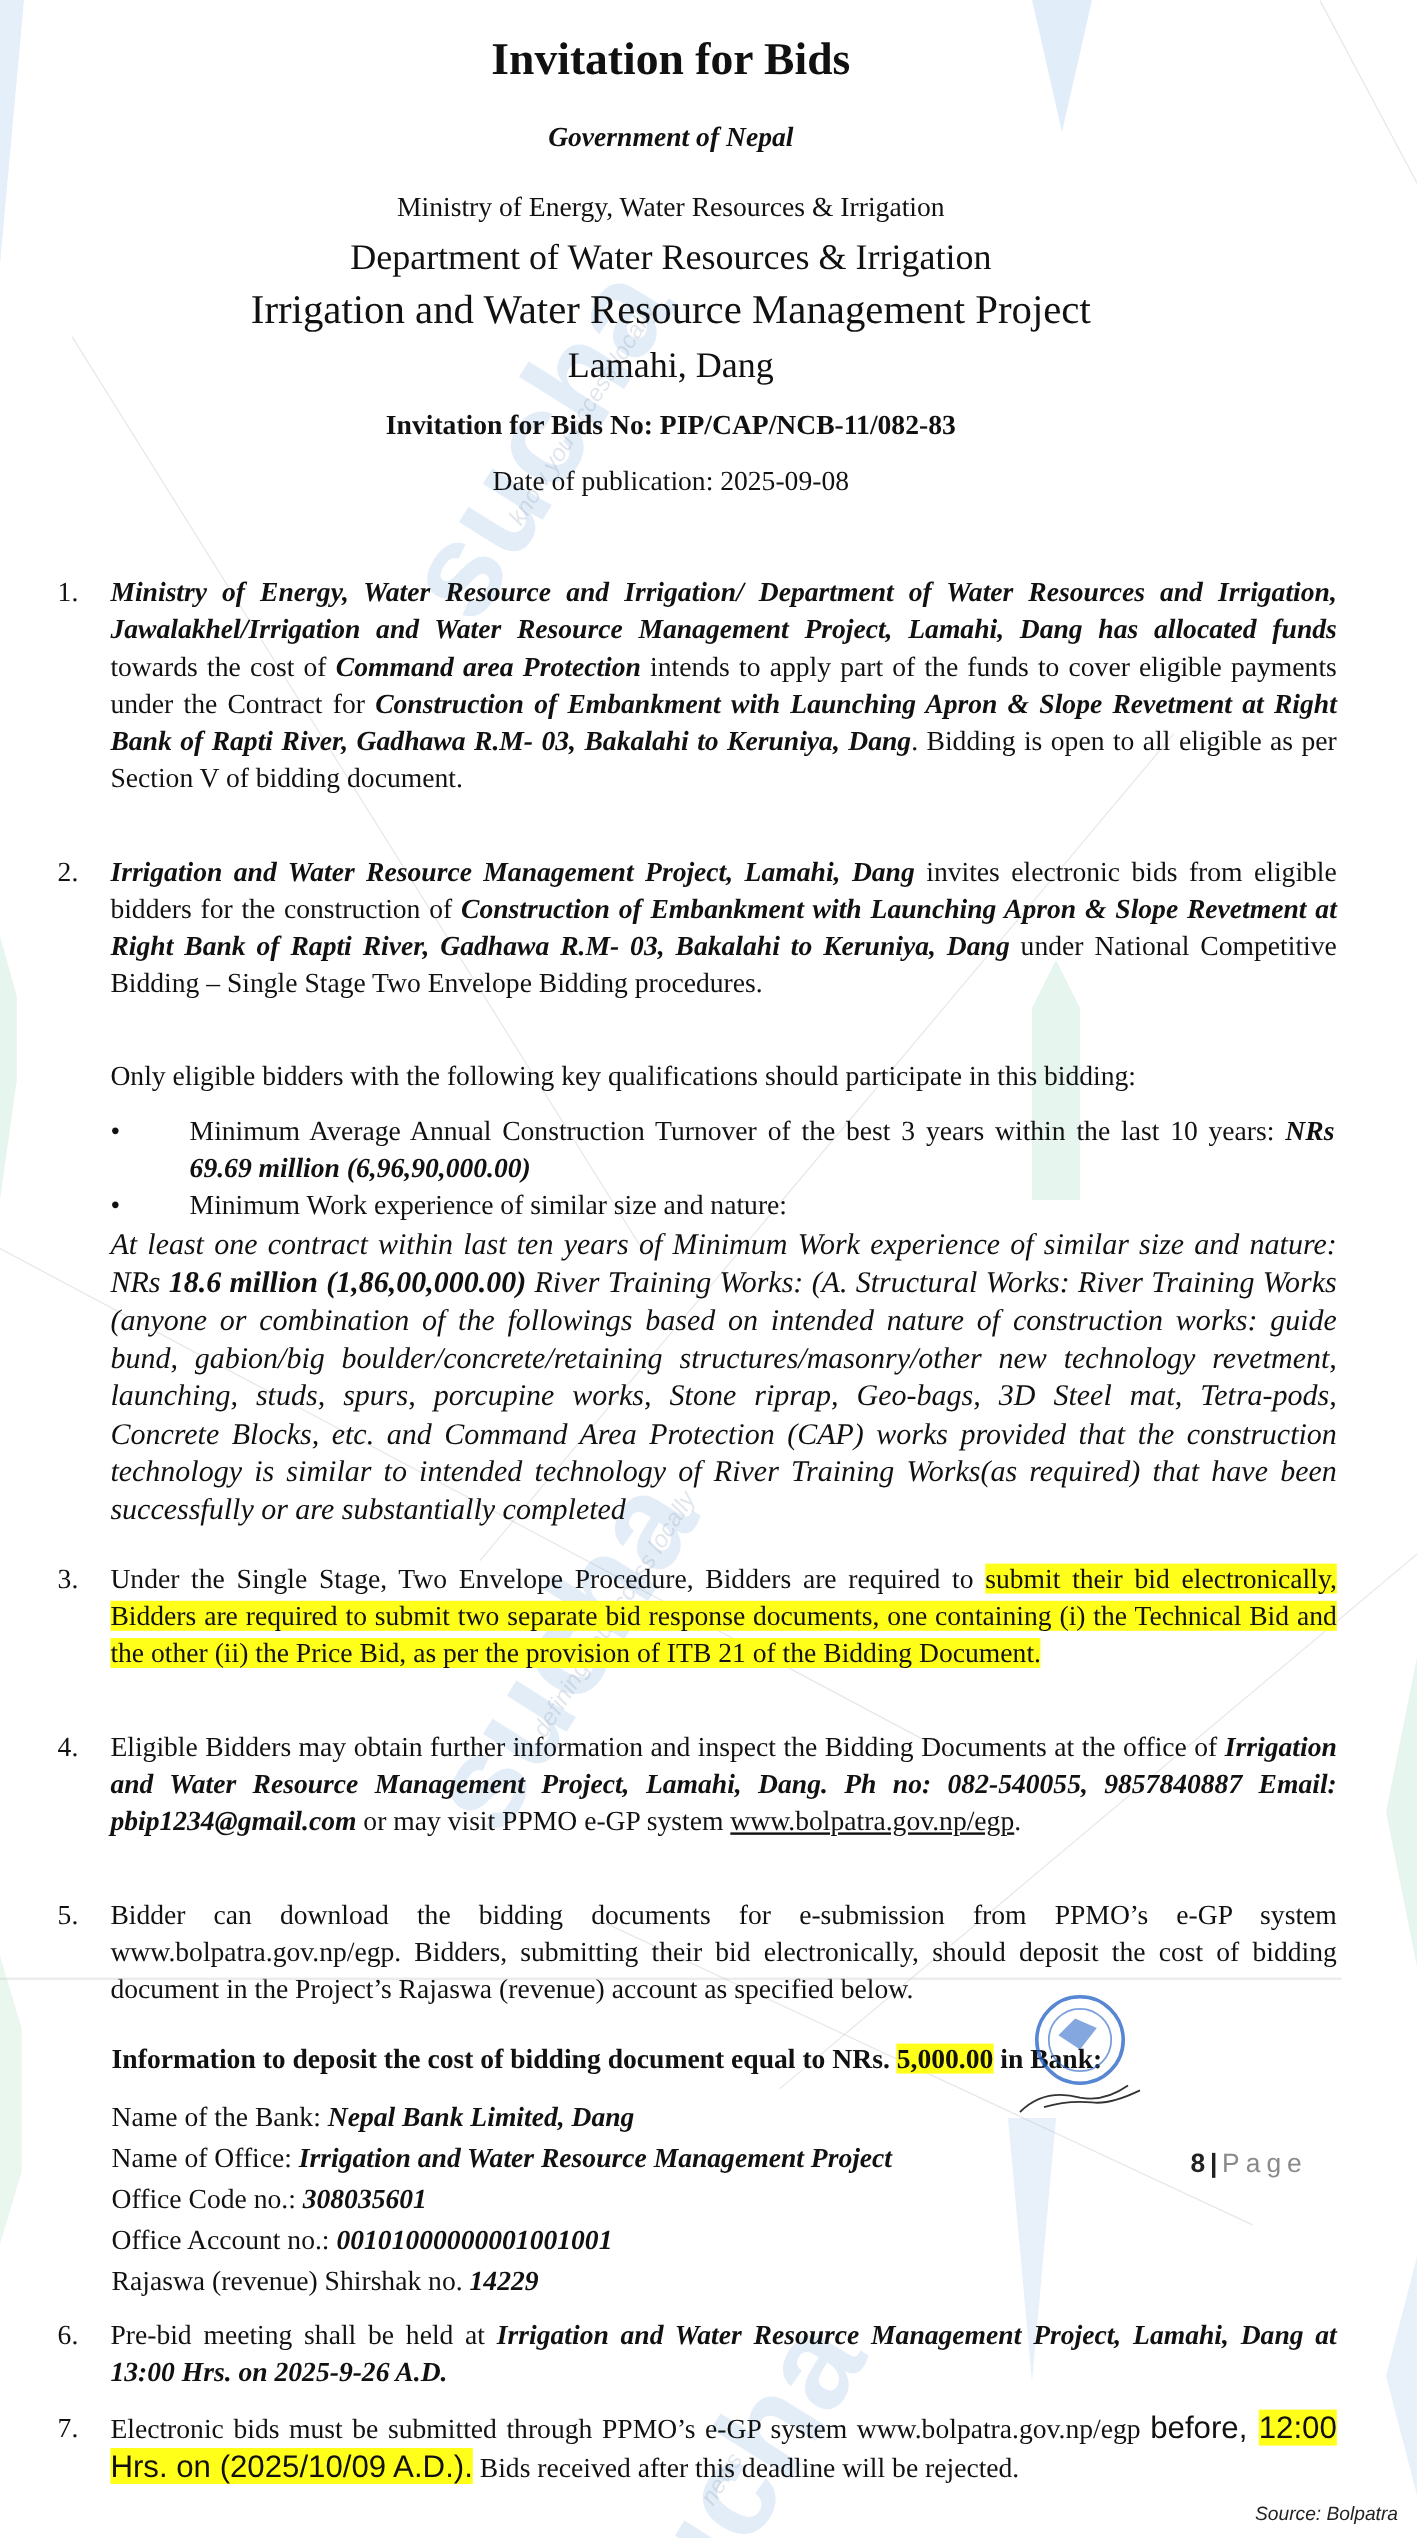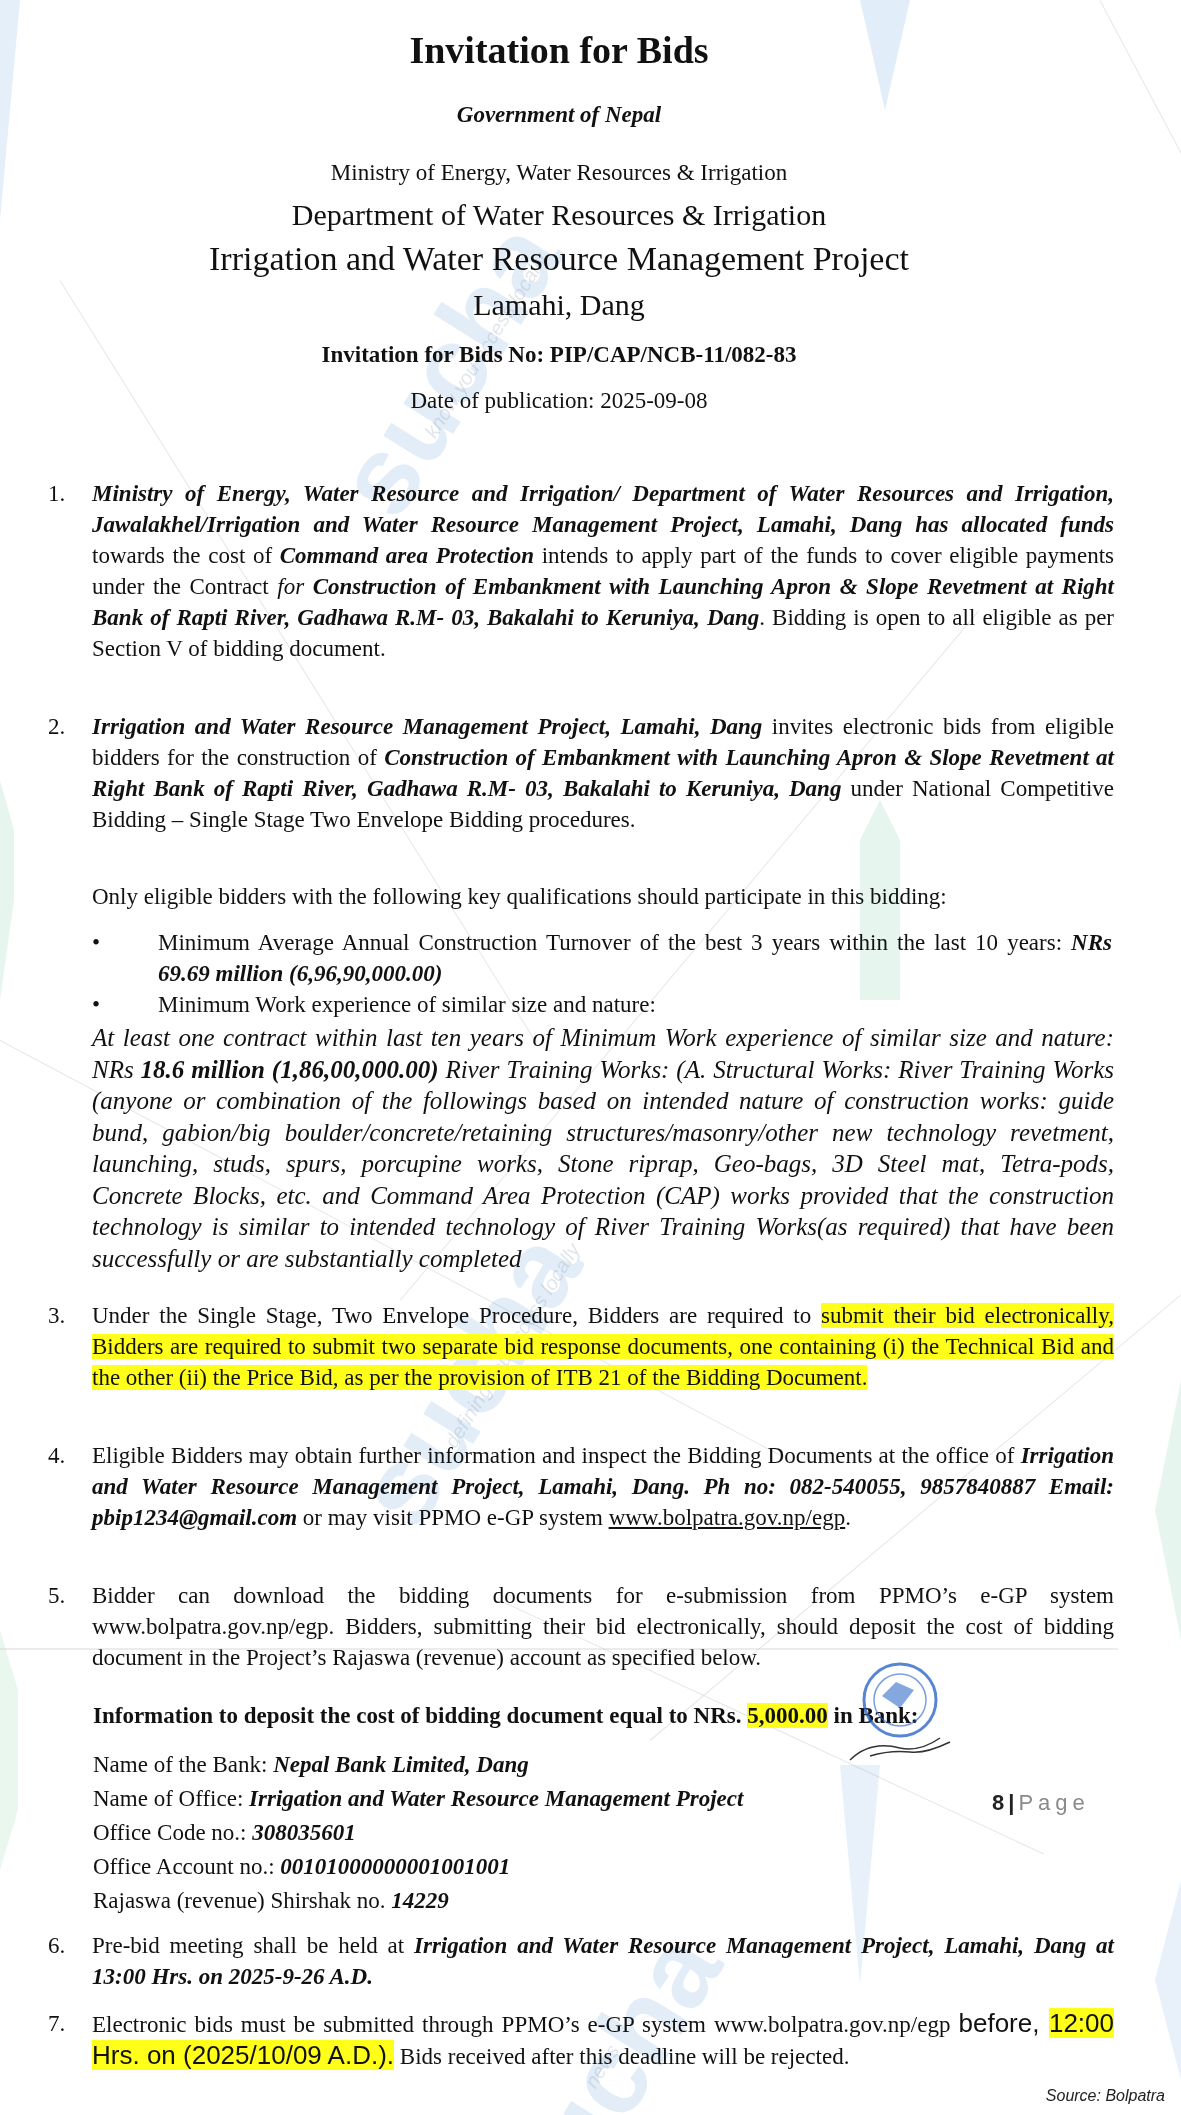--- a/index.html
+++ b/index.html
@@ -30,21 +30,21 @@
     .dept { position: absolute; left: 0; width: 1118px; top: 198px; font-size: 30px; }
     .project { position: absolute; left: 0; width: 1118px; top: 240px; font-size: 34px; }
     .loc { position: absolute; left: 0; width: 1118px; top: 288px; font-size: 30px; }
     .ifbno { position: absolute; left: 0; width: 1118px; top: 342px; font-size: 23px; font-weight: bold; }
     .pubdate { position: absolute; left: 0; width: 1118px; top: 388px; font-size: 23px; }
 
     .para { position: absolute; left: 48px; width: 1066px; font-size: 23px; line-height: 31px; text-align: justify; }
     .para .num { position: absolute; left: 0; top: 0; width: 42px; }
     .para .body { margin-left: 44px; }
     .bi { font-weight: bold; font-style: italic; }
-    .i { font-style: italic; }
+    .i { }
     .b { font-weight: bold; }
     .hl { background: #ffff1a; }
     .u { text-decoration: underline; }
     .calibri { font-family: Liberation Sans, sans-serif; font-size: 26px; }
 
     .plain { position: absolute; left: 92px; width: 1020px; font-size: 23px; line-height: 31px; }
     .bullet { position: absolute; left: 92px; width: 1020px; font-size: 23px; line-height: 31px; text-align: justify; }
     .bullet .dot { position: absolute; left: 0; top: 0; }
     .bullet .btext { margin-left: 66px; }
     .smallital { position: absolute; left: 92px; width: 1022px; font-size: 25px; line-height: 31.5px; font-style: italic; text-align: justify; }

